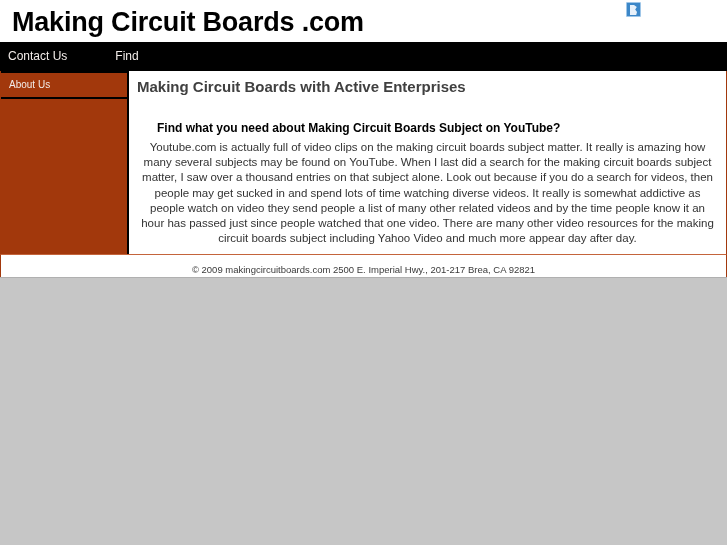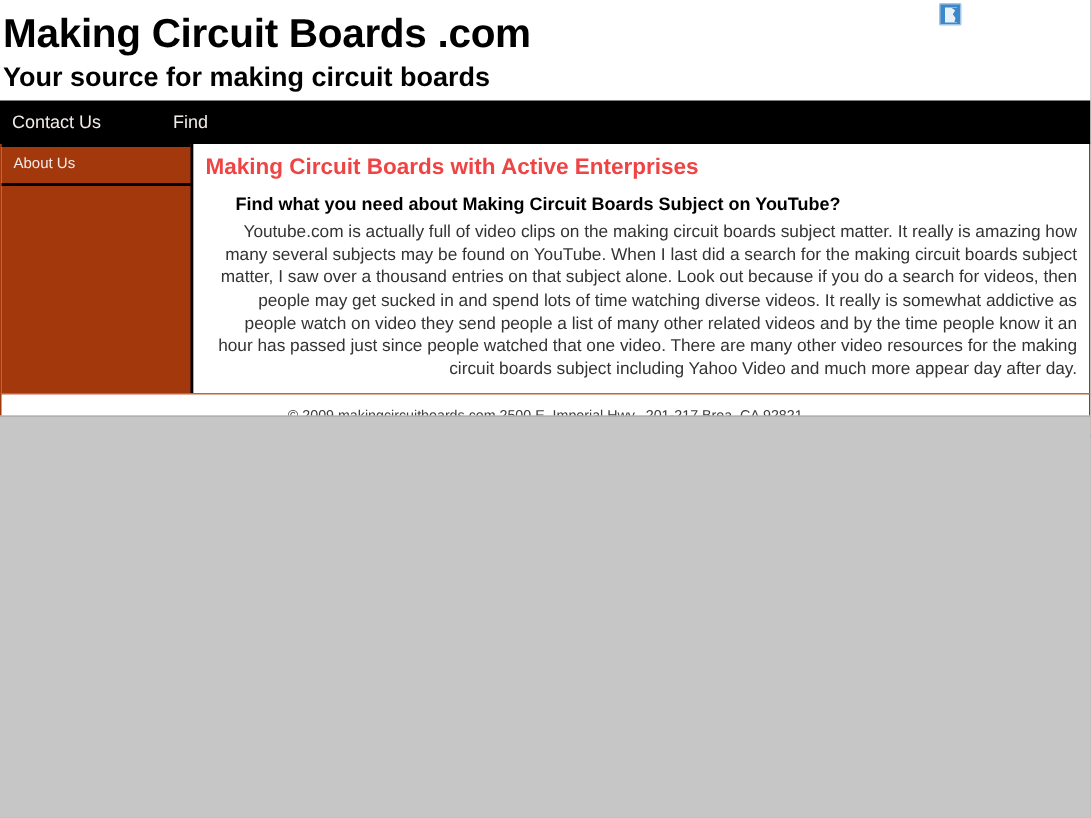--- a/index.html
+++ b/index.html
@@ -52,21 +52,21 @@
     left: 7px;
     top: 2px;
     width: 4px;
     height: 10px;
     background: #3c87c8;
     clip-path: polygon(0 0, 100% 0, 100% 100%, 55% 100%, 75% 70%, 30% 45%, 70% 20%);
   }
 
   
   #masthead {
-    padding: 6px 0 4px 2px;
+    padding: 6px 0 4px 12px;
     background: #ffffff;
   }
   #site-title {
     margin: 0;
     font-size: 27px;
     line-height: 32px;
     font-weight: bold;
     color: #000000;
     letter-spacing: -0.2px;
   }
@@ -134,40 +134,40 @@
     min-height: 120px;
   }
 
   #content {
     flex: 1;
     background: #ffffff;
     padding: 6px 8px 8px 8px;
     box-sizing: border-box;
   }
   #content-heading {
-    margin: 0 0 7px 0;
+    margin: 0 0 24px 0;
     font-size: 15px;
     line-height: 19px;
     font-weight: bold;
-    color: #ef4444;
+    color: #404040;
   }
   #content-subheading {
     margin: 0 0 4px 0;
     font-size: 12px;
     line-height: 16px;
     font-weight: bold;
     color: #000000;
     padding-left: 20px;
   }
   #content-paragraph {
     margin: 0;
     font-size: 11.5px;
     line-height: 15.2px;
     color: #333333;
-    text-align: right;
+    text-align: center;
   }
 
   
   #footer {
     border-top: 1px solid #c4643b;
     border-left: 1px solid #a2380c;
     border-right: 1px solid #a2380c;
     border-bottom: 1px solid #a2380c;
     background: #ffffff;
     box-sizing: border-box;
@@ -194,21 +194,20 @@
 </style>
 </head>
 <body>
 
 <div id="viewport">
 
   <div id="page">
 
     <div id="masthead">
       <h1 id="site-title">Making Circuit Boards .com</h1>
-      <h2 id="site-tagline">Your source for making circuit boards</h2>
     </div>
 
     <div class="broken-img">
       <div class="sheet"></div>
       <div class="tear"></div>
     </div>
 
     <div id="topnav">
       <a class="topnav-item">Contact Us</a>
       <a class="topnav-item">Find</a>

